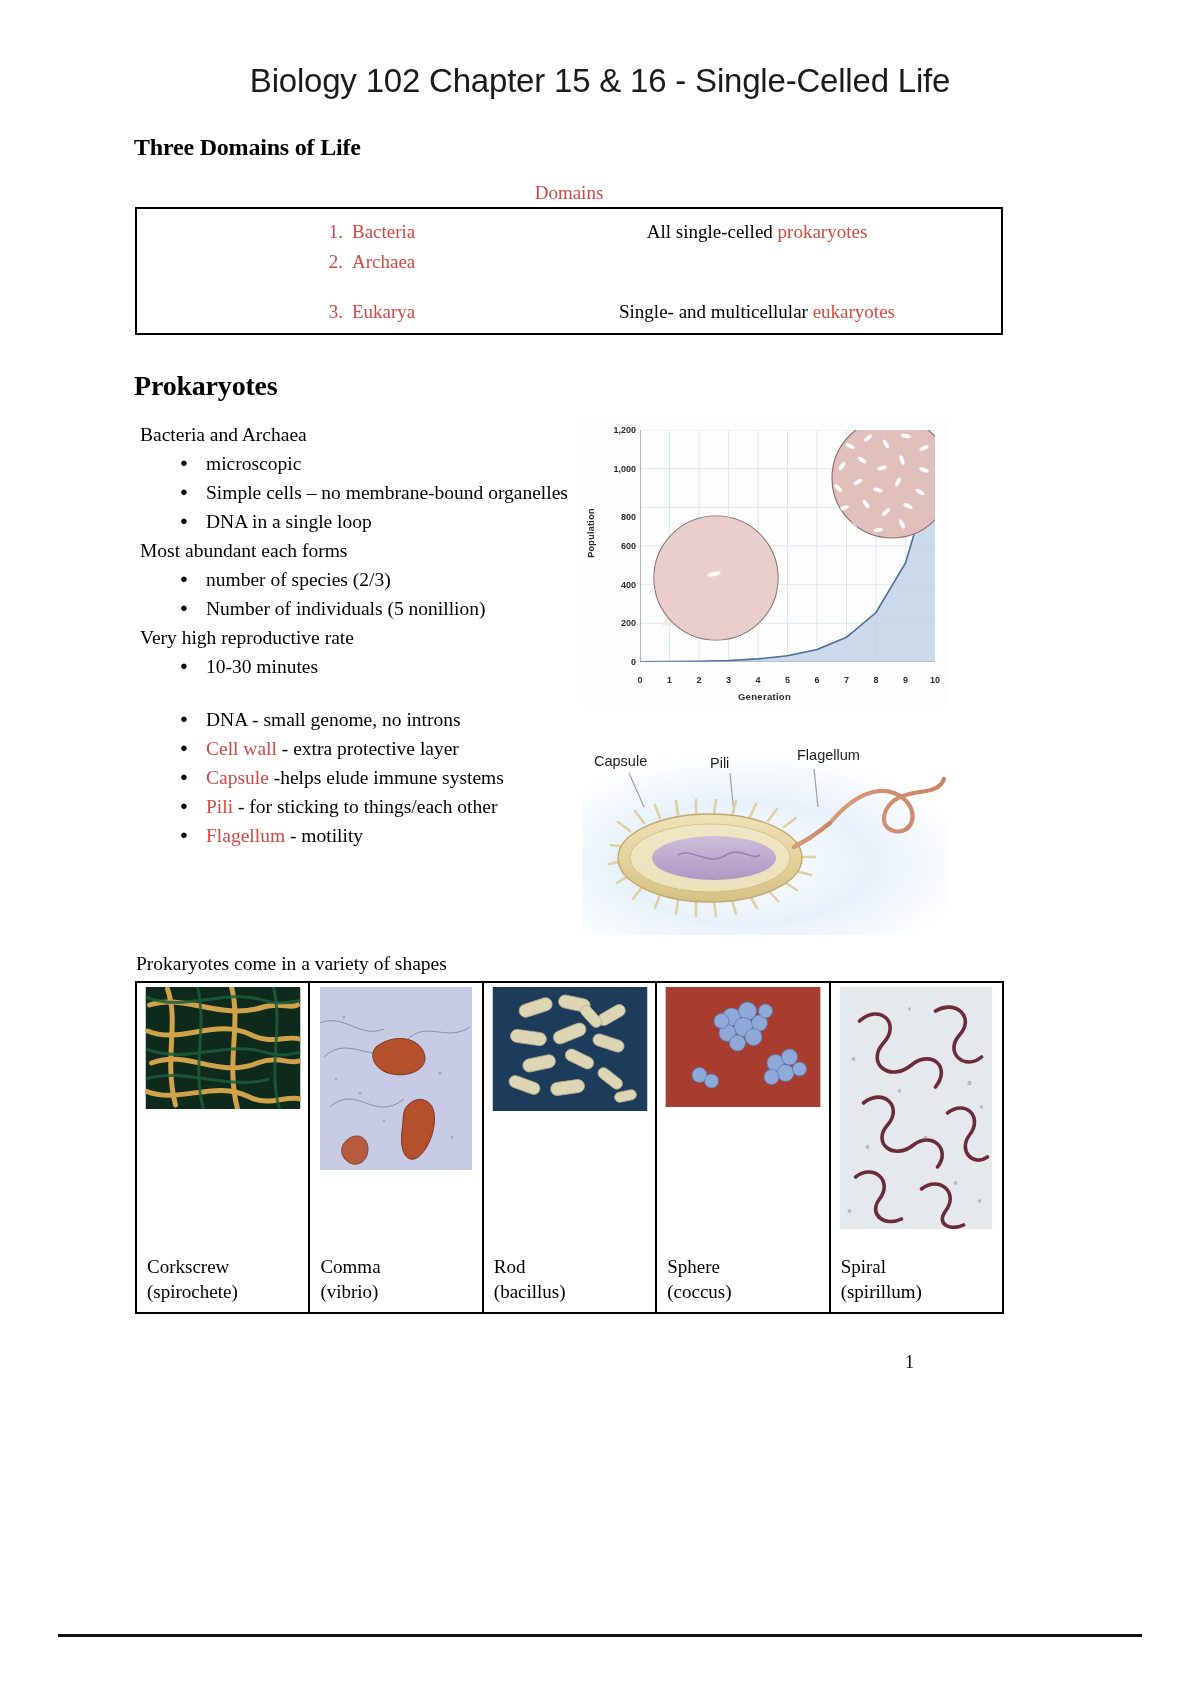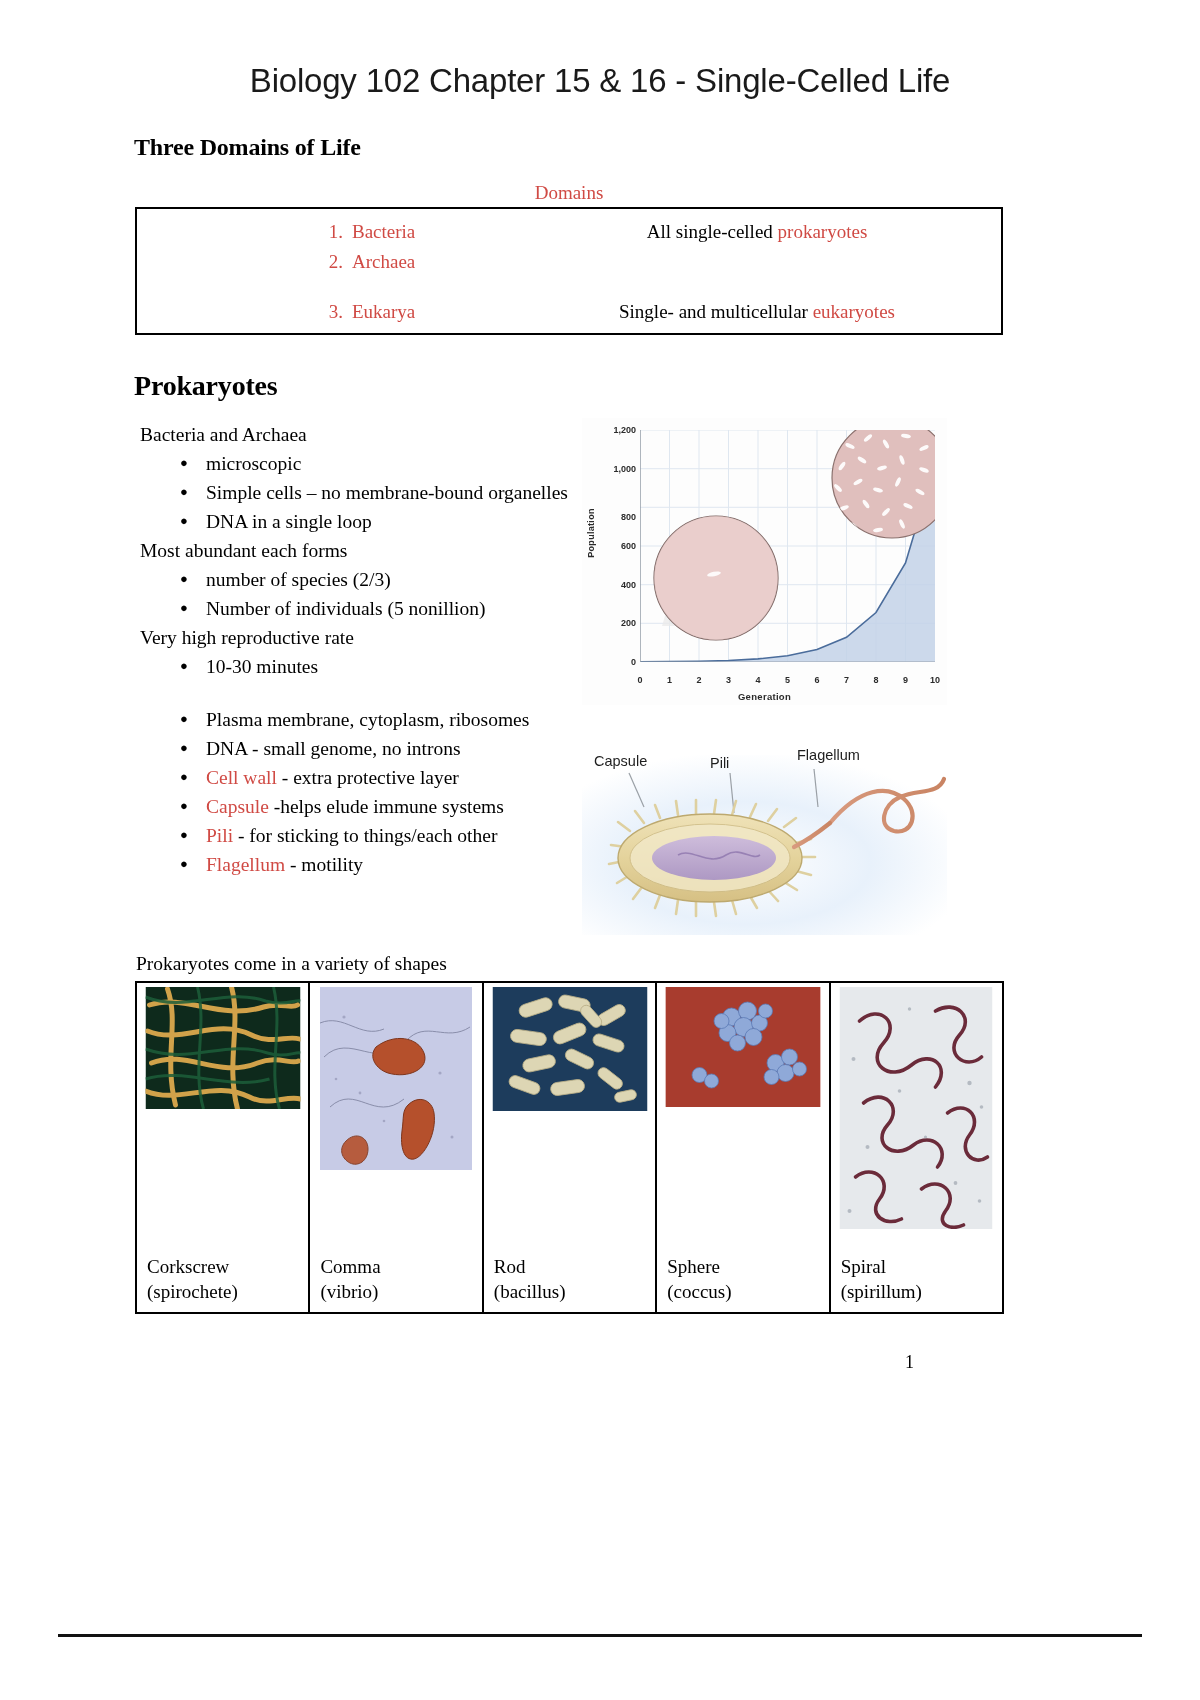--- a/index.html
+++ b/index.html
@@ -317,21 +317,20 @@
     </ul>
 
     <div class="note-head">Very high reproductive rate</div>
     <ul class="note-bullets">
       <li>10-30 minutes</li>
     </ul>
 
     <div class="spacer-line"></div>
 
     <ul class="note-bullets">
-      <li>Plasma membrane, cytoplasm, ribosomes</li>
       <li>DNA - small genome, no introns</li>
       <li><span class="hl">Cell wall</span><span> - extra protective layer</span></li>
       <li><span class="hl">Capsule</span><span> -helps elude immune systems</span></li>
       <li><span class="hl">Pili</span><span> - for sticking to things/each other</span></li>
       <li><span class="hl">Flagellum</span><span> - motility</span></li>
     </ul>
   </div>
 
   <div class="chart-box">
     <div class="chart-ylabel">Population</div>

